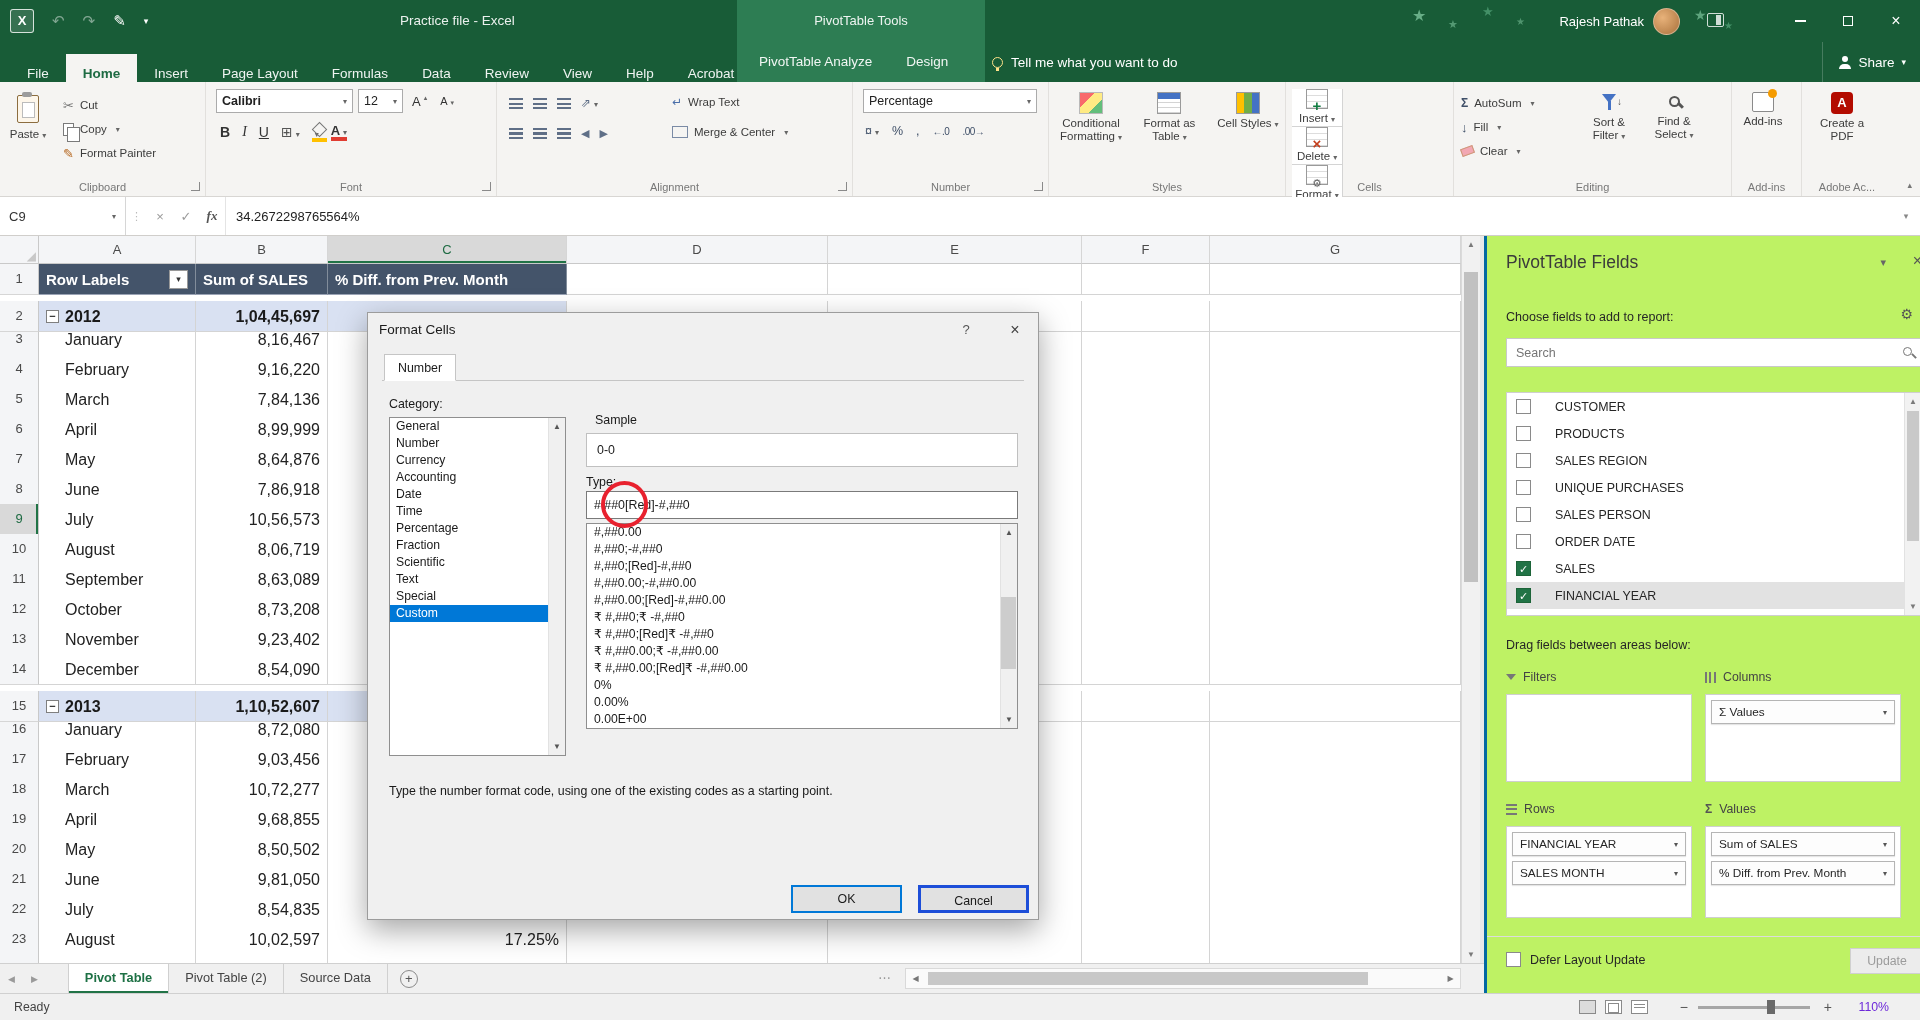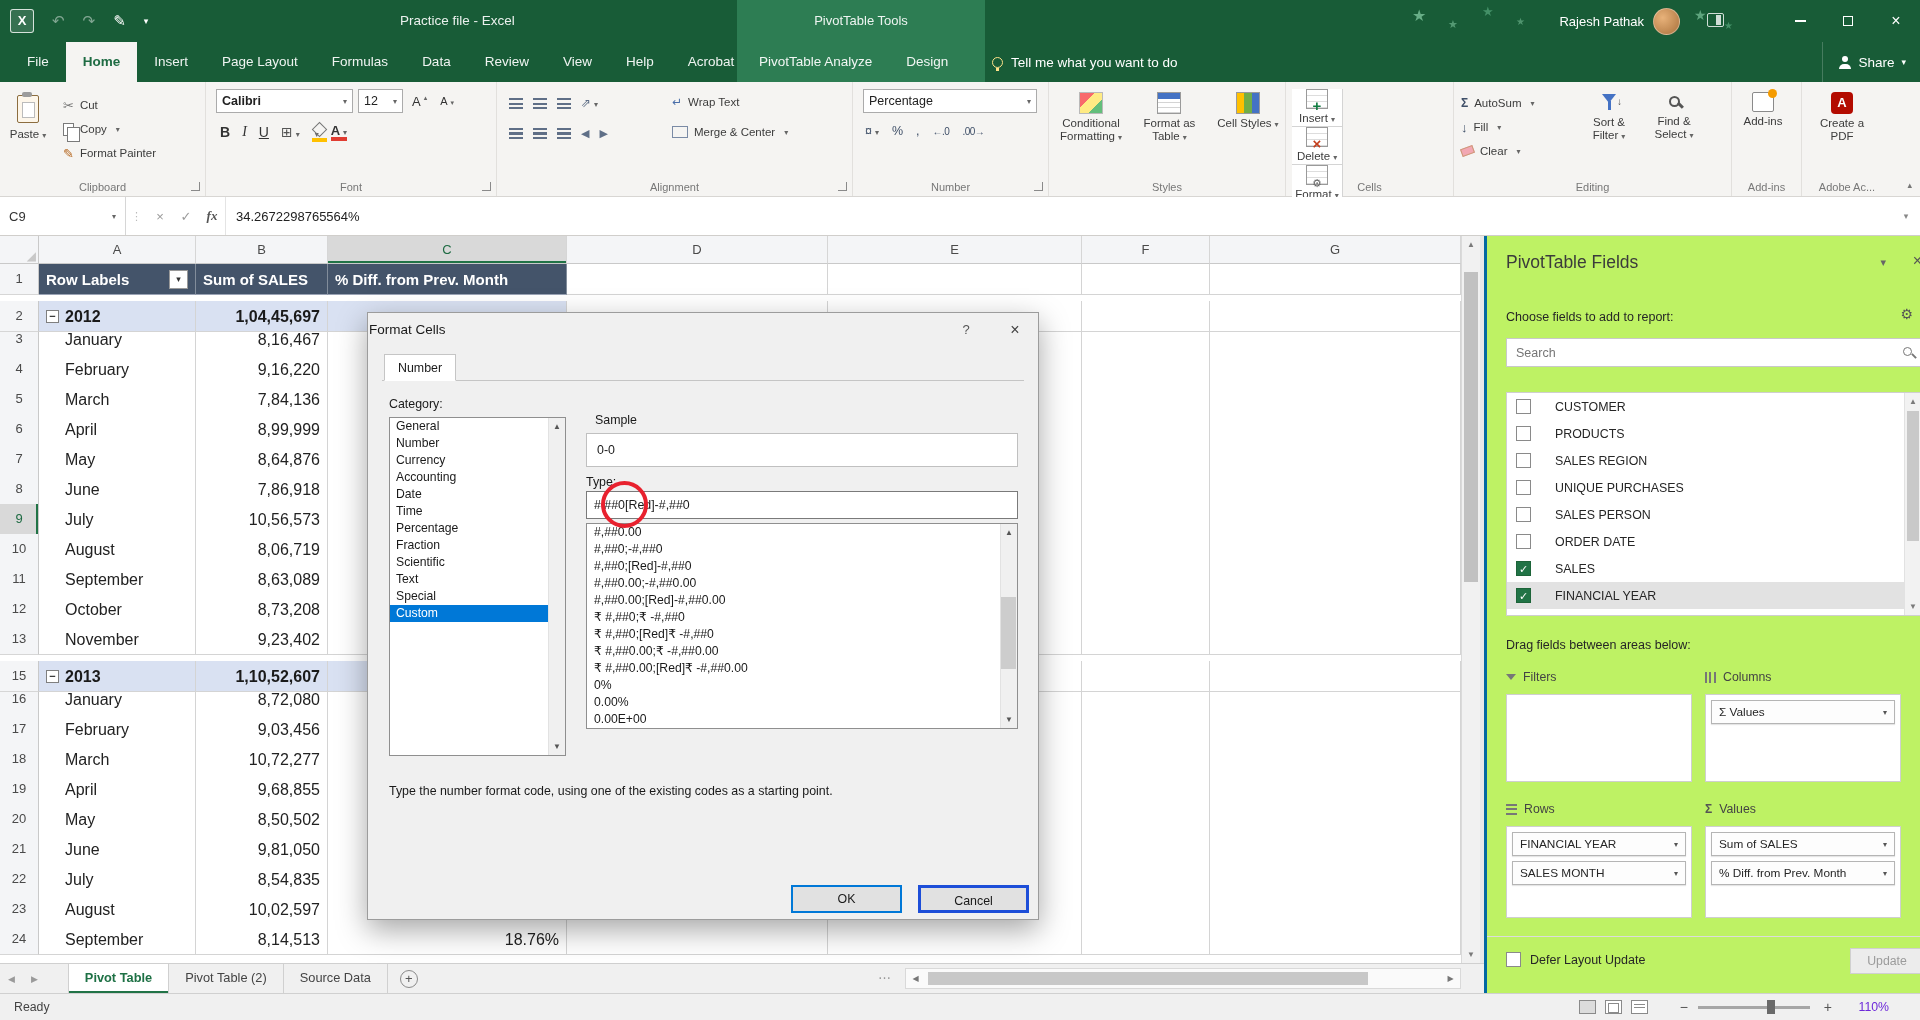--- a/index.html
+++ b/index.html
@@ -23,21 +23,21 @@
   .paneicon { position:absolute; right:196px; top:13px; width:17px; height:14px; border:1.5px solid #ffffffcc; border-radius:2px; }
   .paneicon::after { content:""; position:absolute; right:2px; top:1px; bottom:1px; width:5px; background:#ffffffcc; }
   .winbtns { position:absolute; right:0; top:0; height:42px; display:flex; }
   .wb { width:48px; height:42px; display:flex; align-items:center; justify-content:center; font-size:16px; color:#fff; }
   .minbar { width:11px; height:1.5px; background:#fff; display:block; }
   .maxbox { width:10px; height:10px; border:1.5px solid #fff; display:block; }
 
   
   .tabrow { position:absolute; left:0; top:42px; width:1920px; height:40px; background:var(--grnd); color:#fff; }
   .ctxtabsbg { position:absolute; left:737px; top:0; width:248px; height:40px; background:var(--grnx); }
-  .rtabs { position:absolute; left:10px; top:0; height:40px; display:flex; }
+  .rtabs { position:absolute; left:10px; top:12px; height:40px; display:flex; }
   .rtab { padding:0 17px; line-height:40px; font-size:13.5px; color:#ffffffee; white-space:nowrap; }
   .rtab.active { background:#f5f4f2; color:#1e6b43; font-weight:bold; }
   .ctxtabs { position:absolute; left:742px; top:0; height:40px; display:flex; }
   .tellme { position:absolute; left:992px; top:0; height:40px; display:flex; align-items:center; gap:8px; font-size:13.5px; color:#fff; }
   .bulb { width:11px; height:11px; border:1.5px solid #ffe28a; border-radius:50%; position:relative; }
   .bulb::after { content:""; position:absolute; left:2.5px; bottom:-4px; width:3px; height:3px; background:#ffe28a; }
   .share { position:absolute; right:14px; top:0; height:40px; display:flex; align-items:center; gap:7px; font-size:13.5px; color:#fff; border-left:1px solid #ffffff33; padding-left:16px; }
   .personic { width:12px; height:12px; position:relative; }
   .personic::before { content:""; position:absolute; left:3px; top:0; width:6px; height:6px; border-radius:50%; background:#fff; }
   .personic::after { content:""; position:absolute; left:0; bottom:-1px; width:12px; height:5px; border-radius:6px 6px 0 0; background:#fff; }
@@ -157,21 +157,21 @@
   .mindent { padding-left:19px; }
   .collapsebox { width:13px; height:13px; border:1px solid #7f7f7f; background:#fff; color:#333; font-size:11px; line-height:11px; text-align:center; margin-right:6px; flex:none; }
   .filterbtn { margin-left:auto; width:19px; height:19px; background:#fff; border:1px solid #999; color:#333; font-size:9px; line-height:17px; text-align:center; flex:none; }
   .vscroll { position:absolute; left:1461px; top:0; width:19px; height:727px; background:#f1f1f1; border-left:1px solid #dadada; }
   .sarr { position:absolute; left:0; width:100%; text-align:center; font-size:8px; color:#7a7a7a; height:17px; line-height:17px; }
   .sarr.top { top:0; } .sarr.bot { bottom:0; }
   .vthumb { position:absolute; left:2px; right:2px; top:36px; height:310px; background:#c1c1c1; }
 
   
   .dialog { position:absolute; left:367px; top:312px; width:672px; height:608px; background:#f0f0f0; border:1px solid #9c9c9c; box-shadow:0 10px 28px rgba(0,0,0,.35); z-index:40; font-size:12.4px; color:#1a1a1a; }
-  .dtitle { height:34px; line-height:34px; padding-left:1px; font-size:13.5px; color:#1a1a1a; }
+  .dtitle { height:34px; line-height:34px; padding-left:11px; font-size:13.5px; color:#1a1a1a; }
   .dhelp { position:absolute; right:52px; top:0; width:40px; height:34px; text-align:center; line-height:34px; color:#555; font-size:13px; }
   .dclose { position:absolute; right:0; top:0; width:46px; height:34px; text-align:center; line-height:34px; color:#444; font-size:16px; }
   .dtabline { position:absolute; left:14px; right:14px; top:67px; border-bottom:1px solid #c5c5c5; }
   .dtab { position:absolute; left:16px; top:41px; height:27px; background:#fff; border:1px solid #c5c5c5; border-bottom:1px solid #fff; line-height:26px; padding:0 13px; z-index:2; }
   .dlbl { position:absolute; color:#1a1a1a; }
   .catlist { position:absolute; left:21px; top:104px; width:177px; height:339px; background:#fff; border:1px solid #8f8f8f; overflow:hidden; }
   .litem { height:17px; line-height:17px; padding-left:6px; font-size:12.2px; width:calc(100% - 17px); white-space:nowrap; }
   .litem.sel { background:#0078d7; color:#fff; }
   .lscroll { position:absolute; right:0; top:0; bottom:0; width:17px; background:#f0f0f0; border-left:1px solid #e2e2e2; }
   .lscroll .sarr { color:#555; }
@@ -686,20 +686,32 @@
         <div class="cell ca">
           <span class="mindent">November</span>
         </div>
         <div class="cell cb">9,23,402</div>
         <div class="cell cc"></div>
         <div class="cell cx"></div>
         <div class="cell cx"></div>
         <div class="cell cx"></div>
         <div class="cell cx"></div>
       </div>
+      <div class="grow">
+        <div class="rnum">14</div>
+        <div class="cell ca">
+          <span class="mindent">December</span>
+        </div>
+        <div class="cell cb">8,54,090</div>
+        <div class="cell cc"></div>
+        <div class="cell cx"></div>
+        <div class="cell cx"></div>
+        <div class="cell cx"></div>
+        <div class="cell cx"></div>
+      </div>
       <div class="grow rgroup">
         <div class="rnum">15</div>
         <div class="cell ca">
           <span class="collapsebox">−</span>
           <span>2013</span>
         </div>
         <div class="cell cb">1,10,52,607</div>
         <div class="cell cc"></div>
         <div class="cell cx"></div>
         <div class="cell cx"></div>

